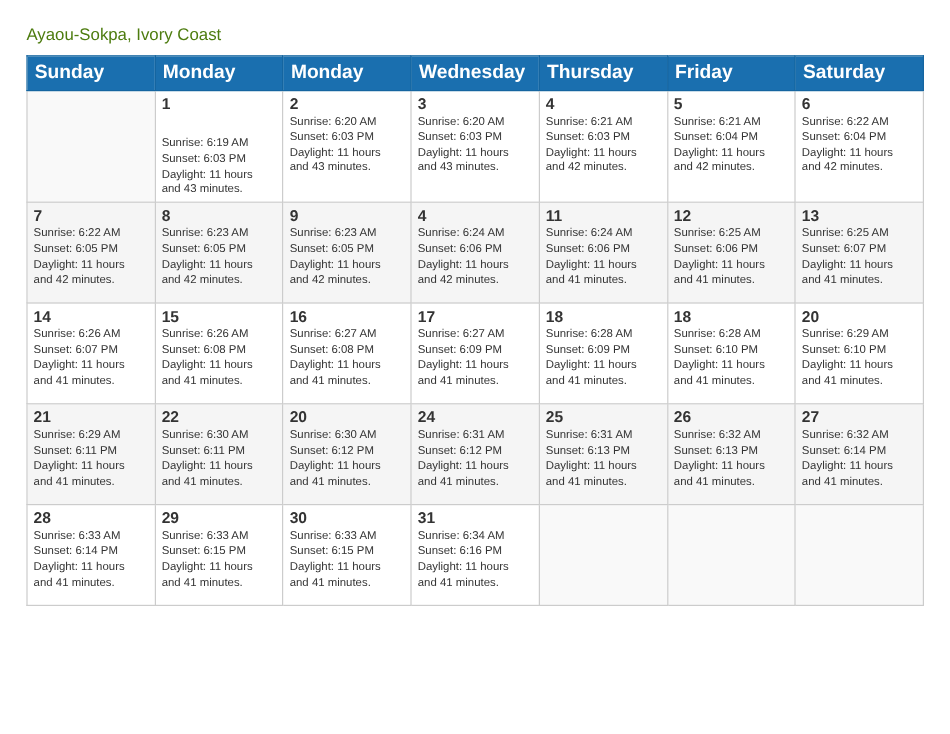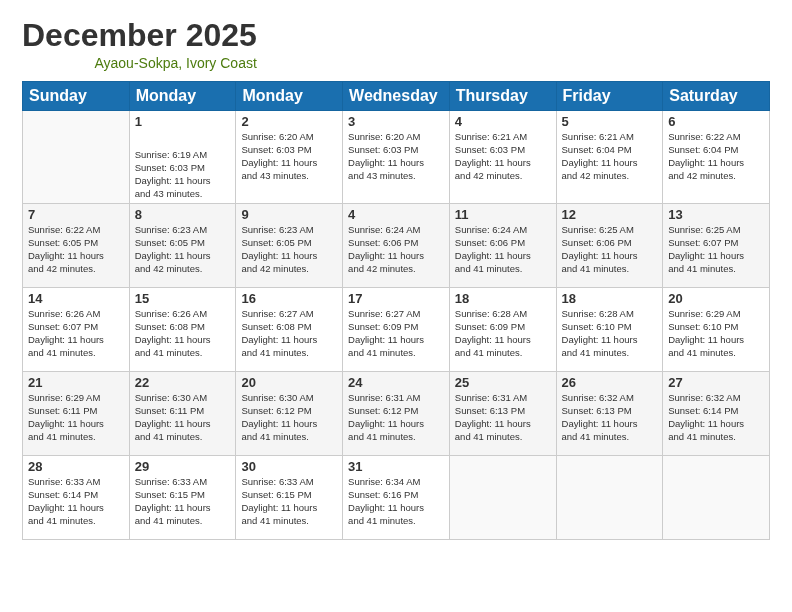--- a/index.html
+++ b/index.html
@@ -91,21 +91,20 @@
     .row-shaded td {
       background: #f5f5f5;
     }
   </style>
 </head>
 <body>
 
 <div class="page">
   <div class="header">
     <div class="title-block">
-      <div class="month-title">December 2025</div>
       <div class="location">Ayaou-Sokpa, Ivory Coast</div>
     </div>
   </div>
 
   <table class="calendar">
     <thead>
       <tr>
       <th>Sunday</th>
           <th>Monday</th>
           <th>Monday</th>

